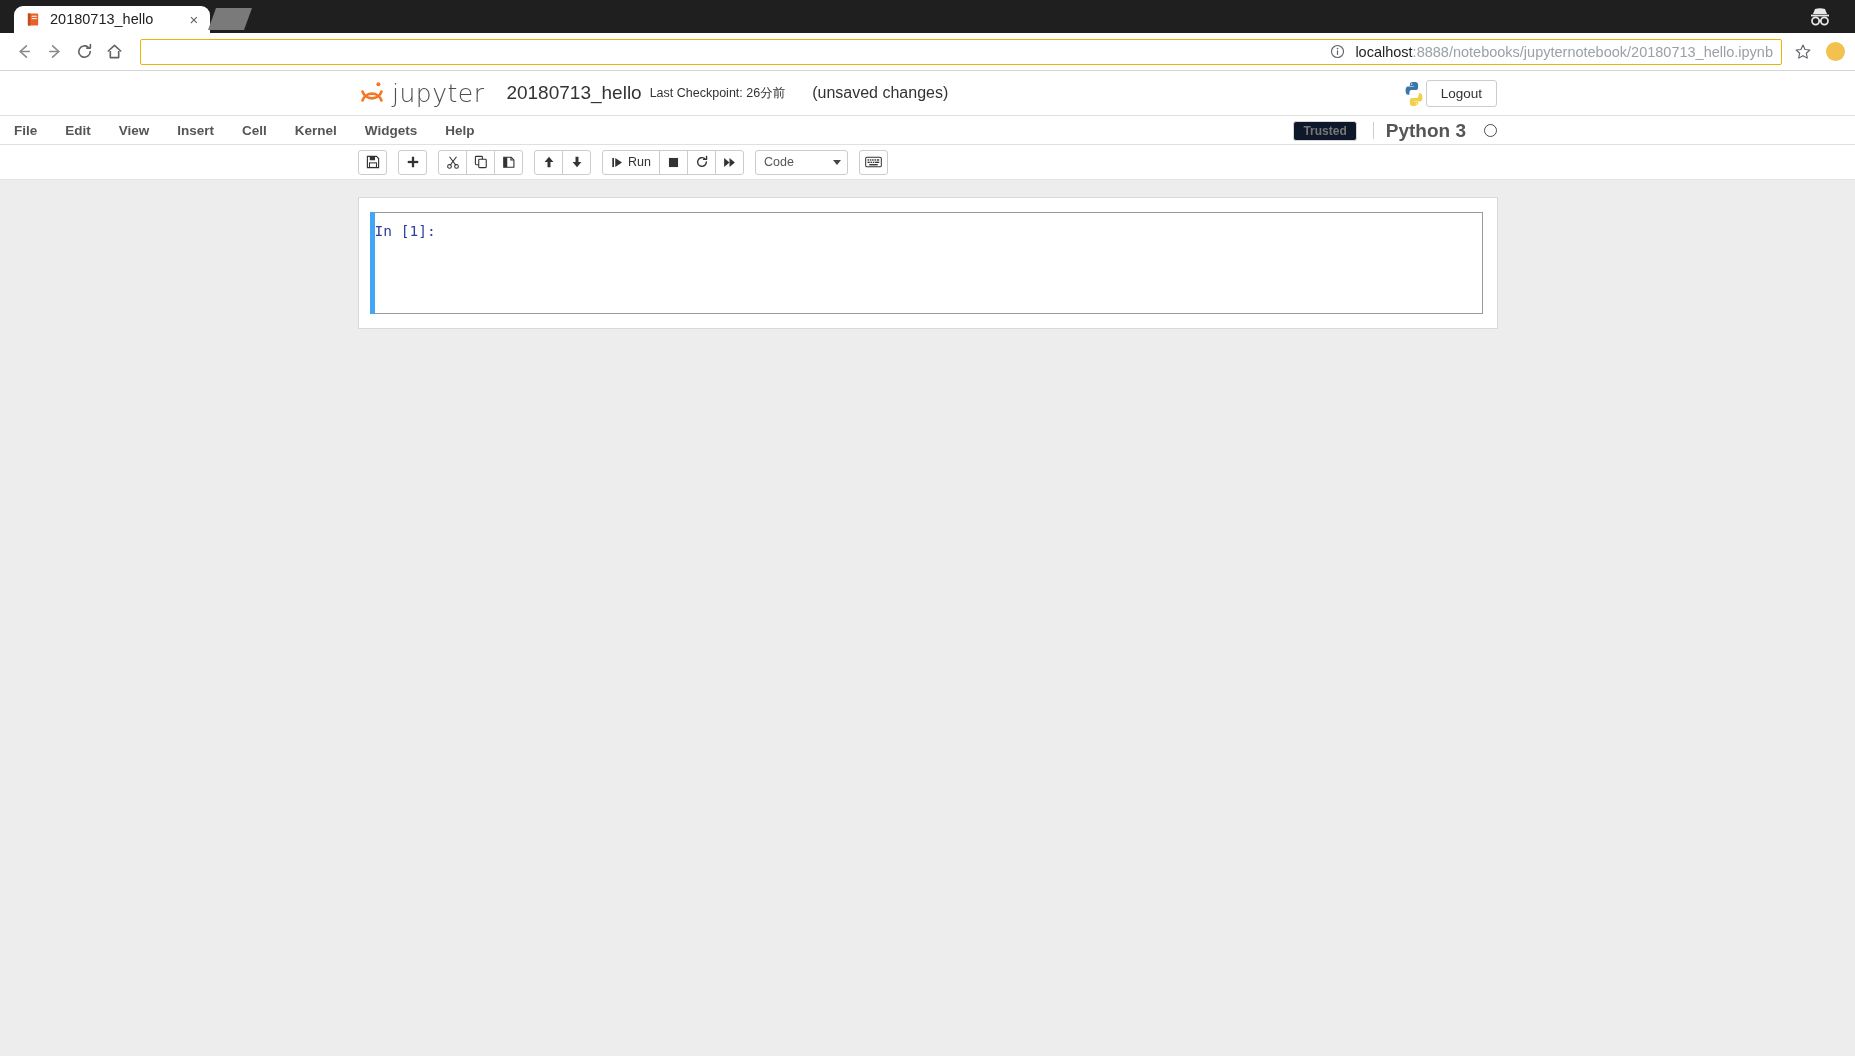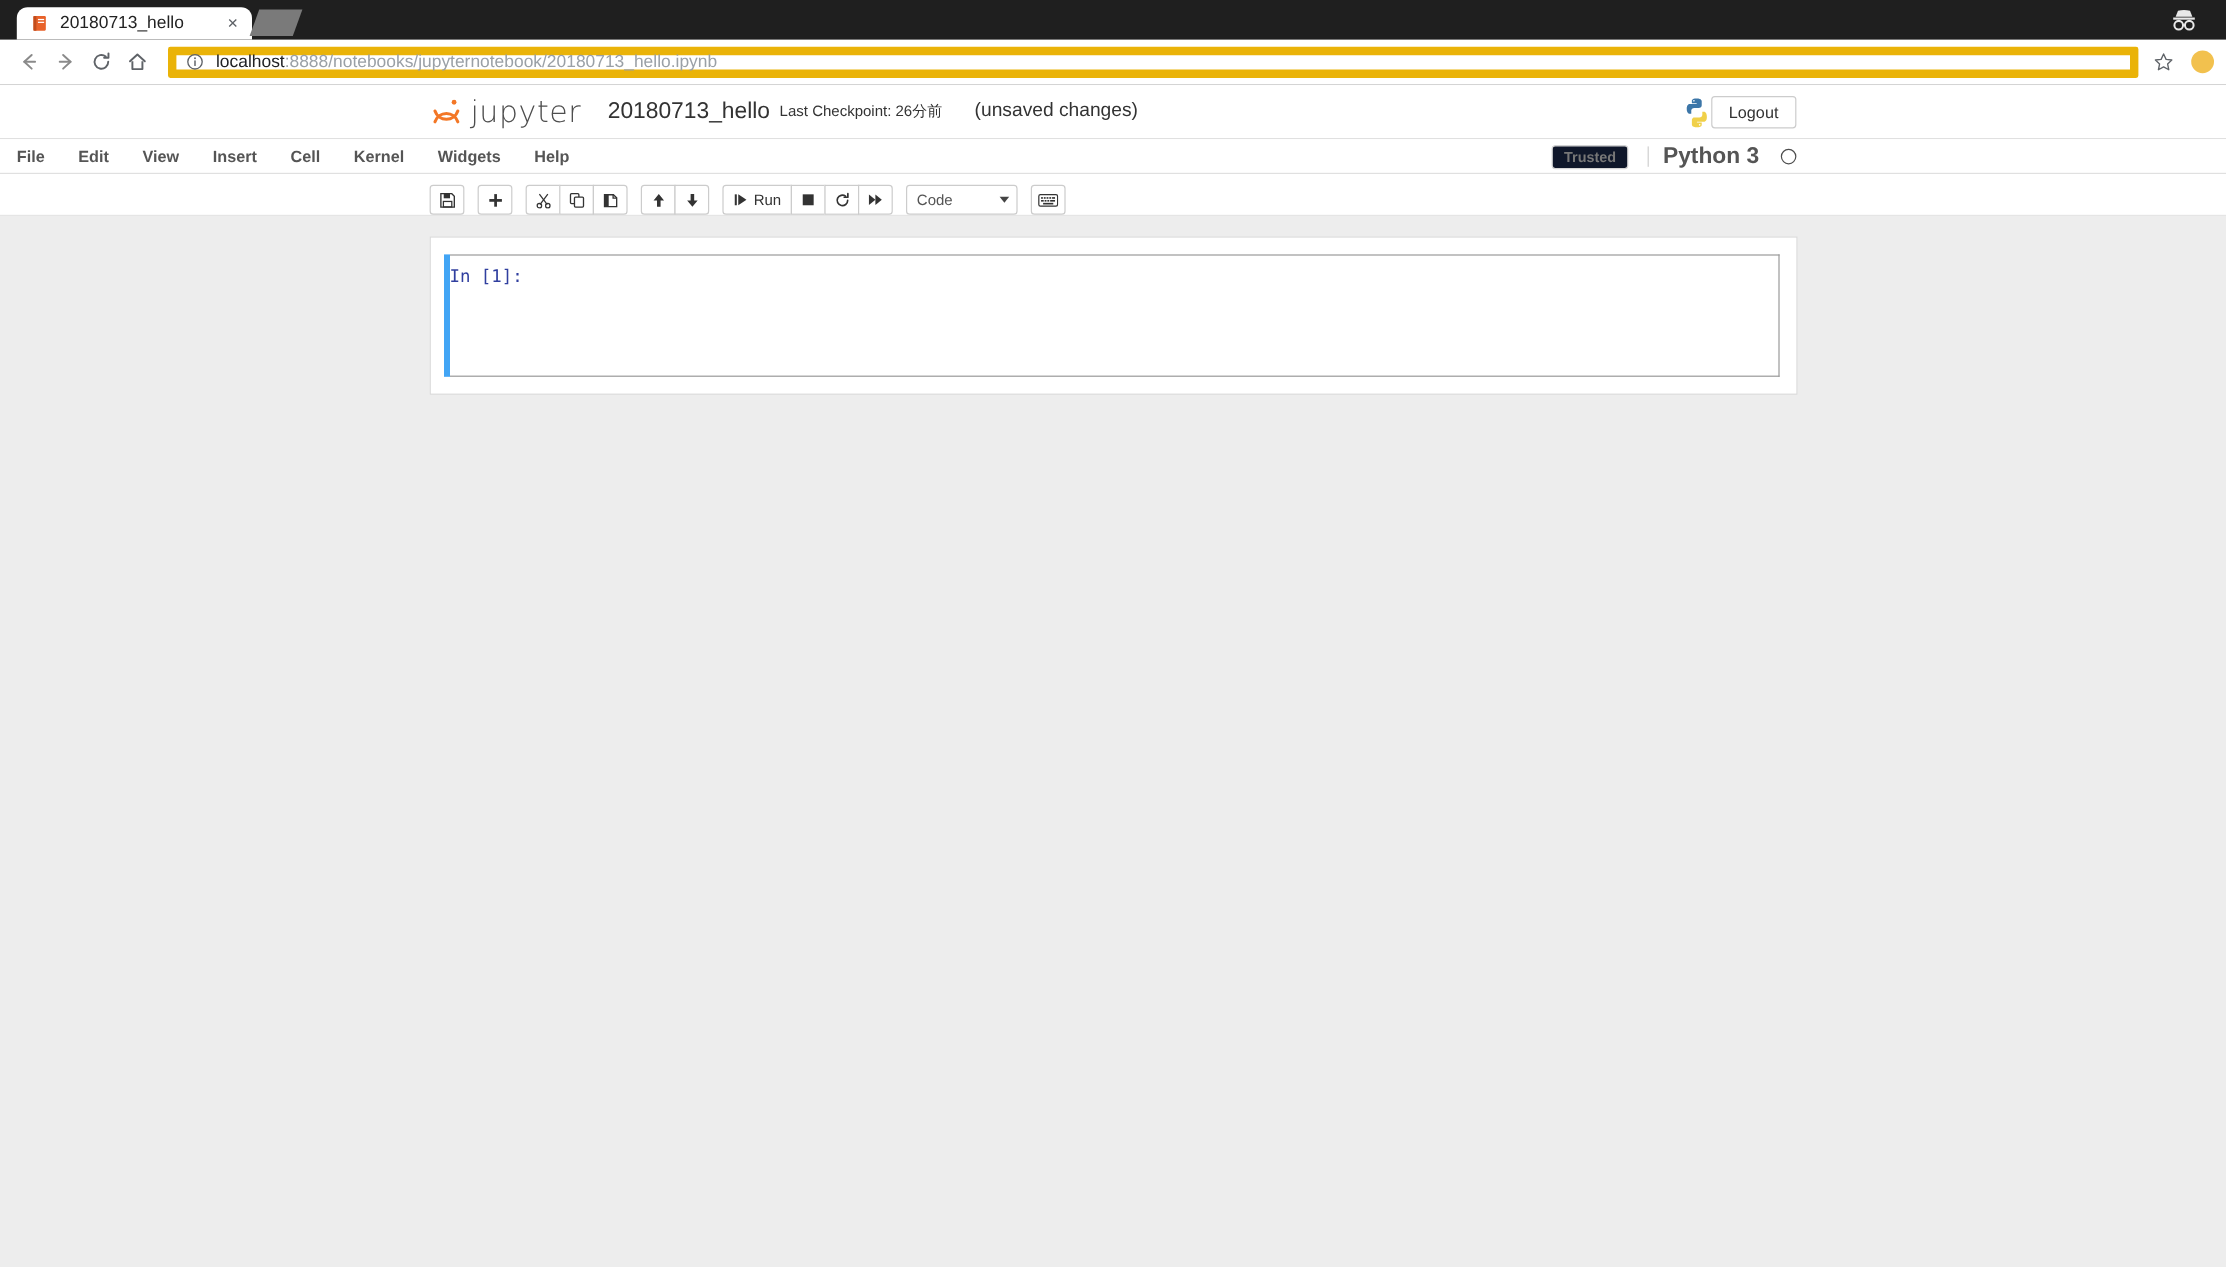--- a/index.html
+++ b/index.html
@@ -98,27 +98,28 @@
     justify-content: center;
     color: #8a8a8a;
     margin-right: 2px;
   }
   .nav-btn.enabled { color: #5f6368; }
 
   .omnibox {
     flex: 1 1 auto;
     height: 26px;
     margin: 0 8px 0 10px;
-    border: 7px solid #eab308;
+    border: 1px solid #eab308;
     border-radius: 2px;
     display: flex;
     align-items: center;
     padding: 0 8px;
     box-sizing: border-box;
     background: #fff;
+    justify-content: flex-end;
   }
   .omnibox-info-icon {
     width: 16px;
     height: 16px;
     flex: 0 0 16px;
     margin-right: 9px;
     color: #5f6368;
   }
   .omnibox-url {
     font-size: 14.5px;
@@ -164,21 +165,21 @@
     border-bottom: 1px solid #e0e0e0;
     position: relative;
     padding-left: 358px;
     padding-right: 358px;
     box-sizing: border-box;
     display: flex;
     align-items: center;
   }
   .jp-logo-wrap {
     display: flex;
-    align-items: flex-end;
+    align-items: flex-start;
     flex: 0 0 auto;
   }
   .jp-logo {
     width: 28px;
     height: 28px;
     margin-right: 6px;
     position: relative;
     flex: 0 0 28px;
   }
   .jp-wordmark {
@@ -279,21 +280,21 @@
     border: 1.6px solid #4d4d4d;
     border-radius: 50%;
     background: transparent;
   }
 
   .jp-toolbar {
     height: 35px;
     border-bottom: 1px solid #e5e5e5;
     background: #fff;
     display: flex;
-    align-items: flex-end;
+    align-items: center;
     padding-left: 358px;
     box-sizing: border-box;
   }
   .tb-group {
     display: flex;
     margin-right: 11px;
   }
   .tb-btn {
     min-width: 29px;
     height: 25px;

